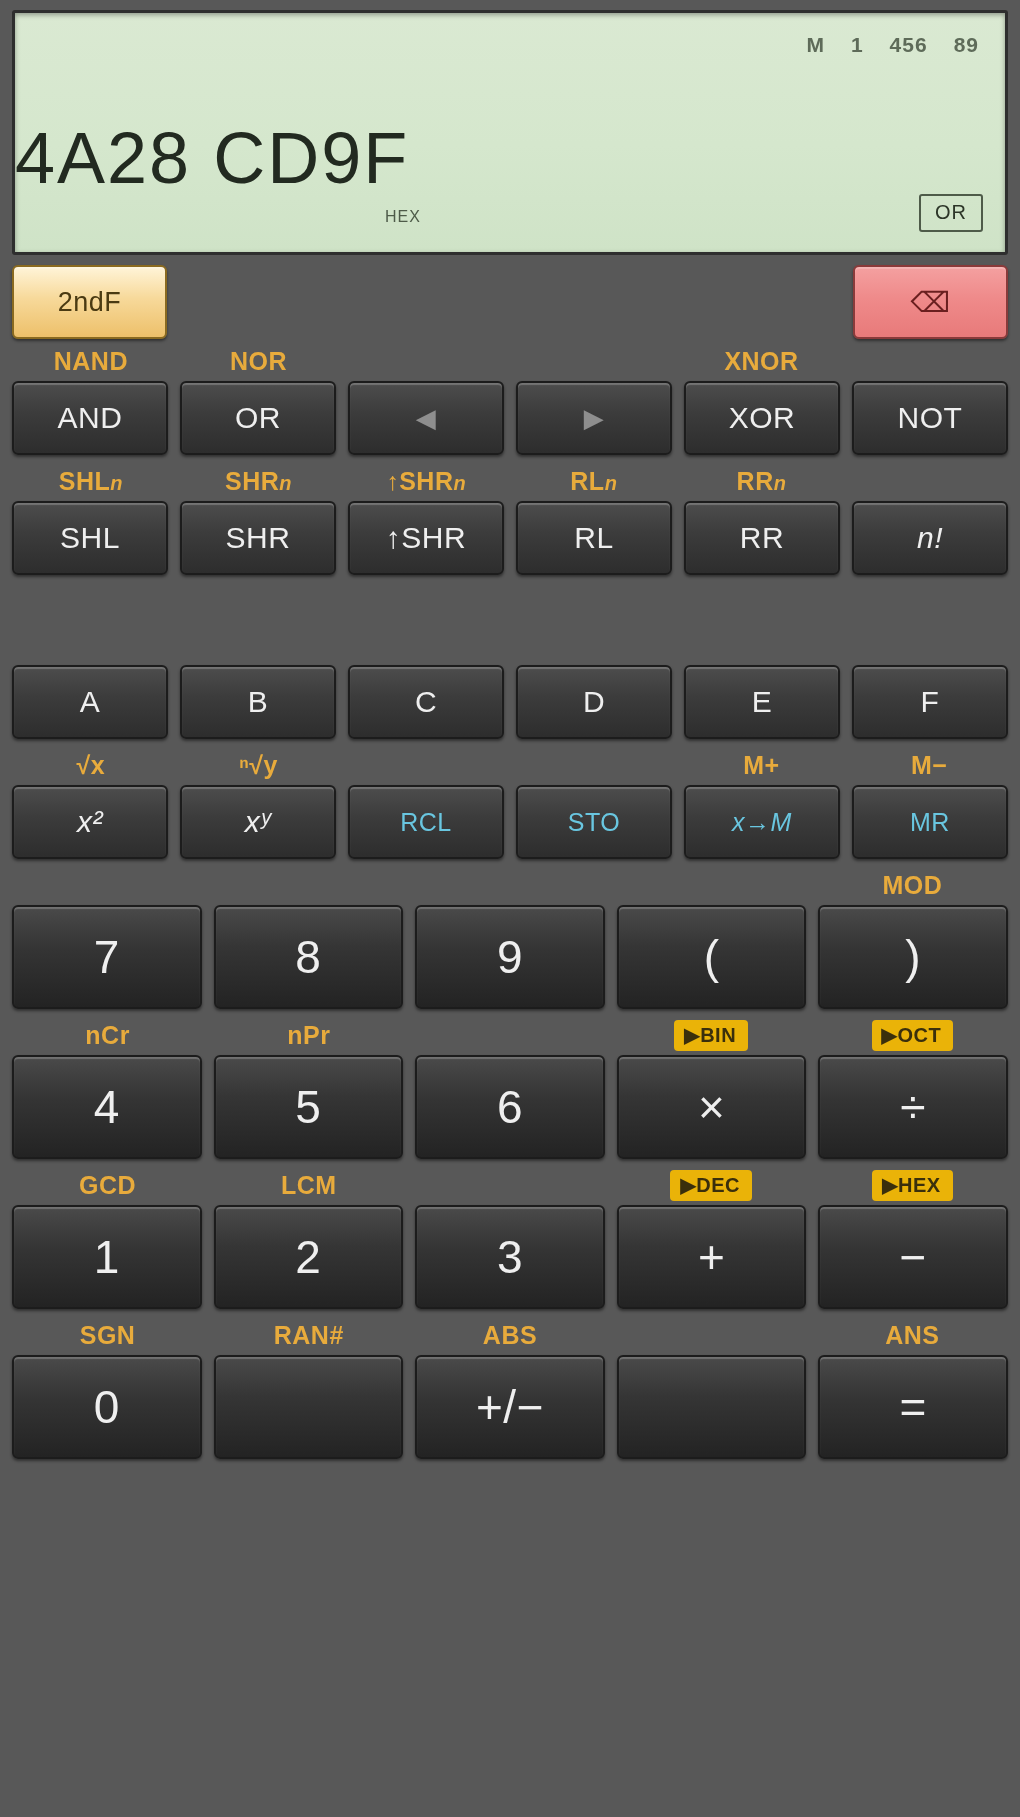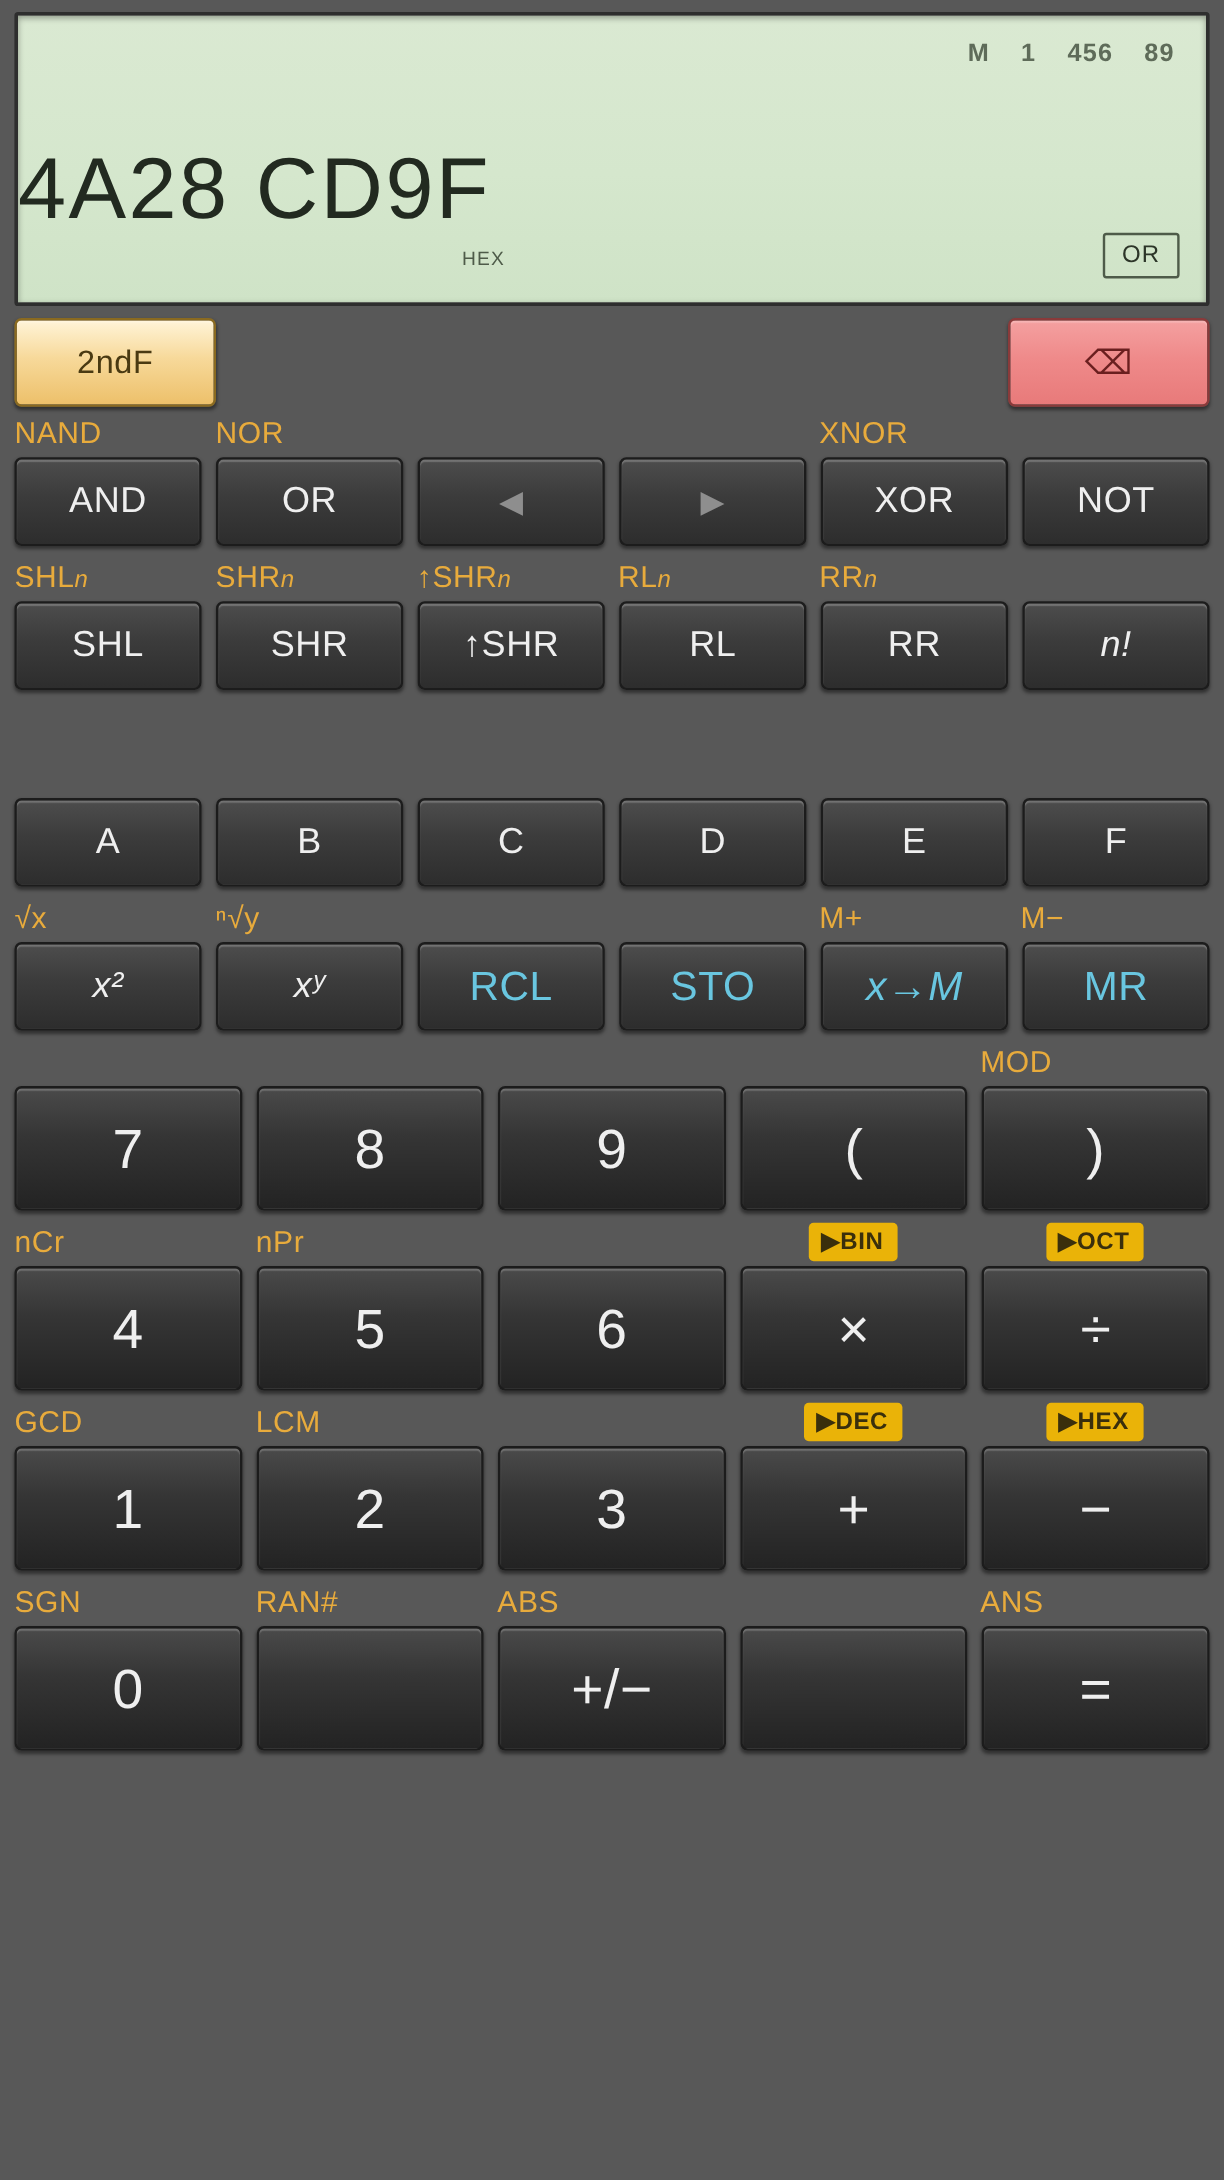--- a/index.html
+++ b/index.html
@@ -59,22 +59,22 @@
   .pad { flex: 1 1 auto; padding-top: 10px; }
 
   .labelrow {
     display: grid; grid-template-columns: repeat(6, 1fr);
     gap: 10px; height: 36px; align-items: center;
     margin-bottom: 2px;
   }
   .labelrow.n5 { grid-template-columns: repeat(5, 1fr); }
 
   .shift {
-    color: #e8ab3c; font-size: 25px; 
-    letter-spacing: .5px; white-space: nowrap;
+    color: #e8ab3c; font-size: 25px; text-align: center;
+    letter-spacing: .5px; white-space: nowrap; font-weight: bold;
   }
   .shift .sub { font-size: 20px; font-style: italic; }
   .shift.empty { visibility: hidden; }
 
   .badge {
     justify-self: center;
     background: #eab308;
     color: #3a2f0c;
     font-size: 20px; font-weight: bold;
     border-radius: 4px;
@@ -100,42 +100,42 @@
     font-size: 30px;
     display: flex; align-items: center; justify-content: center;
     letter-spacing: .5px;
     user-select: none;
   }
   .key.num {
     height: 104px;
     font-size: 46px;
     background: linear-gradient(180deg,#4a4a4a 0%, #353535 40%, #232323 100%);
   }
-  .key.mem { color: #69c6e0; font-size: 34px; }
+  .key.mem { color: #69c6e0; font-size: 25px; }
   .key.italic { font-style: italic; }
   .key.blank { color: transparent; }
   .key.gold {
     background: linear-gradient(180deg,#fff4d8 0%, #f7d99a 45%, #edc06a 100%);
     color: #4a3a12;
     border-color: #8a6a20;
     font-size: 27px;
   }
   .key.red {
     background: linear-gradient(180deg,#f4a0a0 0%, #ef8a8a 45%, #e87a7a 100%);
     color: #6a1f1f;
     border-color: #8a3a3a;
     font-size: 28px;
   }
 
   .toprow {
     display: flex; justify-content: space-between;
     margin-bottom: 4px;
   }
   .toprow .grp { display: flex; gap: 16px; }
-  .toprow .key { width: 168px; }
+  .toprow .key { width: 155px; }
 
   .arrow-g { color: #8e8e8e; font-size: 26px; }
   .spacer { height: 44px; }
 </style>
 </head>
 <body>
 
 <div class="calc">
 
   <div class="display">

